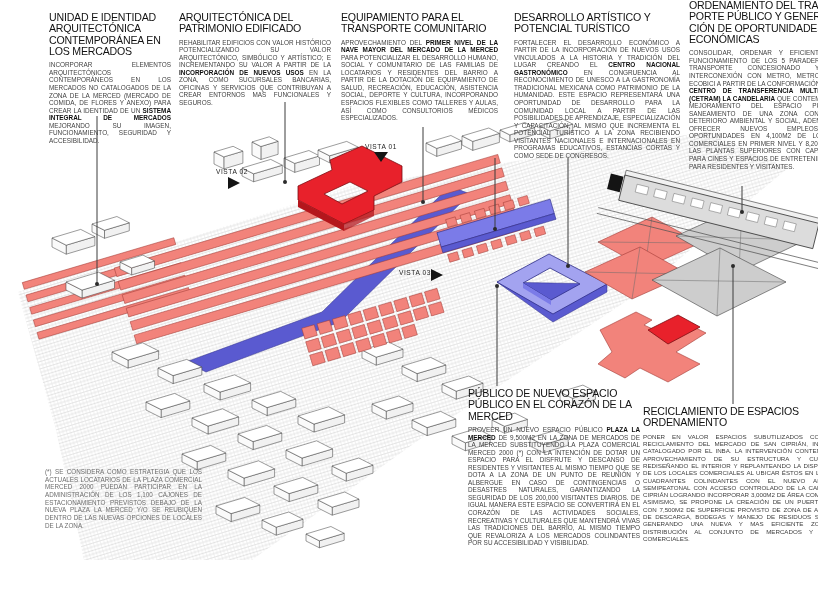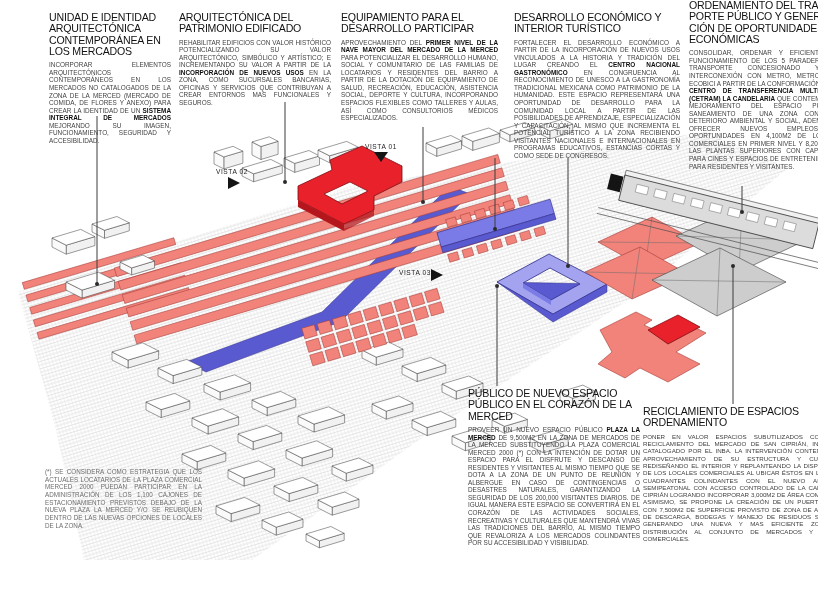--- a/index.html
+++ b/index.html
@@ -325,26 +325,26 @@
     <h2>UNIDAD E IDENTIDAD ARQUITECTÓNICA CONTEMPORÁNEA EN LOS MERCADOS</h2>
     <p><span>INCORPORAR ELEMENTOS ARQUITECTÓNICOS CONTEMPORÁNEOS EN LOS MERCADOS NO CATALOGADOS DE LA ZONA DE LA MERCED (MERCADO DE COMIDA, DE FLORES Y ANEXO) PARA CREAR LA IDENTIDAD DE UN </span><span class="b">SISTEMA INTEGRAL DE MERCADOS</span><span> MEJORANDO SU IMAGEN, FUNCIONAMIENTO, SEGURIDAD Y ACCESIBILIDAD.</span></p>
   </section>
 
   <section class="panel" style="left:148px;top:12px;width:152px;">
     <h2>ARQUITECTÓNICA DEL PATRIMONIO EDIFICADO</h2>
     <p><span>REHABILITAR EDIFICIOS CON VALOR HISTÓRICO POTENCIALIZANDO SU VALOR ARQUITECTÓNICO, SIMBÓLICO Y ARTÍSTICO; E INCREMENTANDO SU VALOR A PARTIR DE LA </span><span class="b">INCORPORACIÓN DE NUEVOS USOS</span><span> EN LA ZONA, COMO SUCURSALES BANCARIAS, OFICINAS Y SERVICIOS QUE CONTRIBUYAN A CREAR ENTORNOS MAS FUNCIONALES Y SEGUROS.</span></p>
   </section>
 
   <section class="panel" style="left:310px;top:12px;width:157px;">
-    <h2>EQUIPAMIENTO PARA EL DESARROLLO PARTICIPAR</h2>
+    <h2>EQUIPAMIENTO PARA EL TRANSPORTE COMUNITARIO</h2>
     <p><span>APROVECHAMIENTO DEL </span><span class="b">PRIMER NIVEL DE LA NAVE MAYOR DEL MERCADO DE LA MERCED</span><span> PARA POTENCIALIZAR EL DESARROLLO HUMANO, SOCIAL Y COMUNITARIO DE LAS FAMILIAS DE LOCATARIOS Y RESIDENTES DEL BARRIO A PARTIR DE LA DOTACIÓN DE EQUIPAMIENTO DE SALUD, RECREACIÓN, EDUCACIÓN, ASISTENCIA SOCIAL, DEPORTE Y CULTURA, INCORPORANDO ESPACIOS FLEXIBLES COMO TALLERES Y AULAS, ASÍ COMO CONSULTORIOS MÉDICOS ESPECIALIZADOS.</span></p>
   </section>
 
   <section class="panel" style="left:483px;top:12px;width:166px;">
-    <h2>DESARROLLO ECONÓMICO Y INTERIOR TURÍSTICO</h2>
+    <h2>DESARROLLO ARTÍSTICO Y POTENCIAL TURÍSTICO</h2>
     <p><span>FORTALECER EL DESARROLLO ECONÓMICO A PARTIR DE LA INCORPORACIÓN DE NUEVOS USOS VINCULADOS A LA HISTORIA Y TRADICIÓN DEL LUGAR CREANDO EL </span><span class="b">CENTRO NACIONAL GASTRONÓMICO</span><span> EN CONGRUENCIA AL RECONOCIMIENTO DE UNESCO A LA GASTRONOMÍA TRADICIONAL MEXICANA COMO PATRIMONIO DE LA HUMANIDAD.  ESTE ESPACIO REPRESENTARÁ UNA OPORTUNIDAD DE DESARROLLO PARA LA COMUNIDAD LOCAL A PARTIR DE LAS POSIBILIDADES DE APRENDIZAJE, ESPECIALIZACIÓN Y CAPACITACIÓN, AL MISMO QUE INCREMENTA EL POTENCIAL TURÍSTICO A LA ZONA RECIBIENDO VISITANTES NACIONALES E INTERNACIONALES EN PROGRAMAS EDUCATIVOS, ESTANCIAS CORTAS Y COMO SEDE DE CONGRESOS.</span></p>
   </section>
 
   <section class="panel" style="left:658px;top:0;width:153px;">
     <h2>ORDENAMIENTO DEL TRANS-PORTE PÚBLICO Y GENERA-CIÓN DE OPORTUNIDADES ECONÓMICAS</h2>
     <p><span>CONSOLIDAR, ORDENAR Y EFICIENTAR EL FUNCIONAMIENTO DE LOS 5 PARADEROS DE TRANSPORTE CONCESIONADO Y LA INTERCONEXIÓN CON METRO, METROBÚS Y ECOBICI A PARTIR DE LA CONFORMACIÓN DE UN </span><span class="b">CENTRO DE TRANSFERENCIA MULTIMUDAL (CETRAM) LA CANDELARIA</span><span> QUE CONTEMPLA EL MEJORAMIENTO DEL ESPACIO PÚBLICO, SANEAMIENTO DE UNA ZONA CON ALTO DETERIORO AMBIENTAL Y SOCIAL, ADEMÁS DE OFRECER NUEVOS EMPLEOS Y OPORTUNIDADES EN 4,100M2 DE LOCALES COMERCIALES EN PRIMER NIVEL Y 8,200M2 EN LAS PLANTAS SUPERIORES CON CAPACIDAD PARA CINES Y ESPACIOS DE ENTRETENIMIENTO PARA RESIDENTES Y VISITANTES.</span></p>
   </section>
 
   <section class="panel" style="left:437px;top:388px;width:172px;">
     <h2>PÚBLICO DE NUEVO ESPACIO PÚBLICO EN EL CORAZÓN DE LA MERCED</h2>

